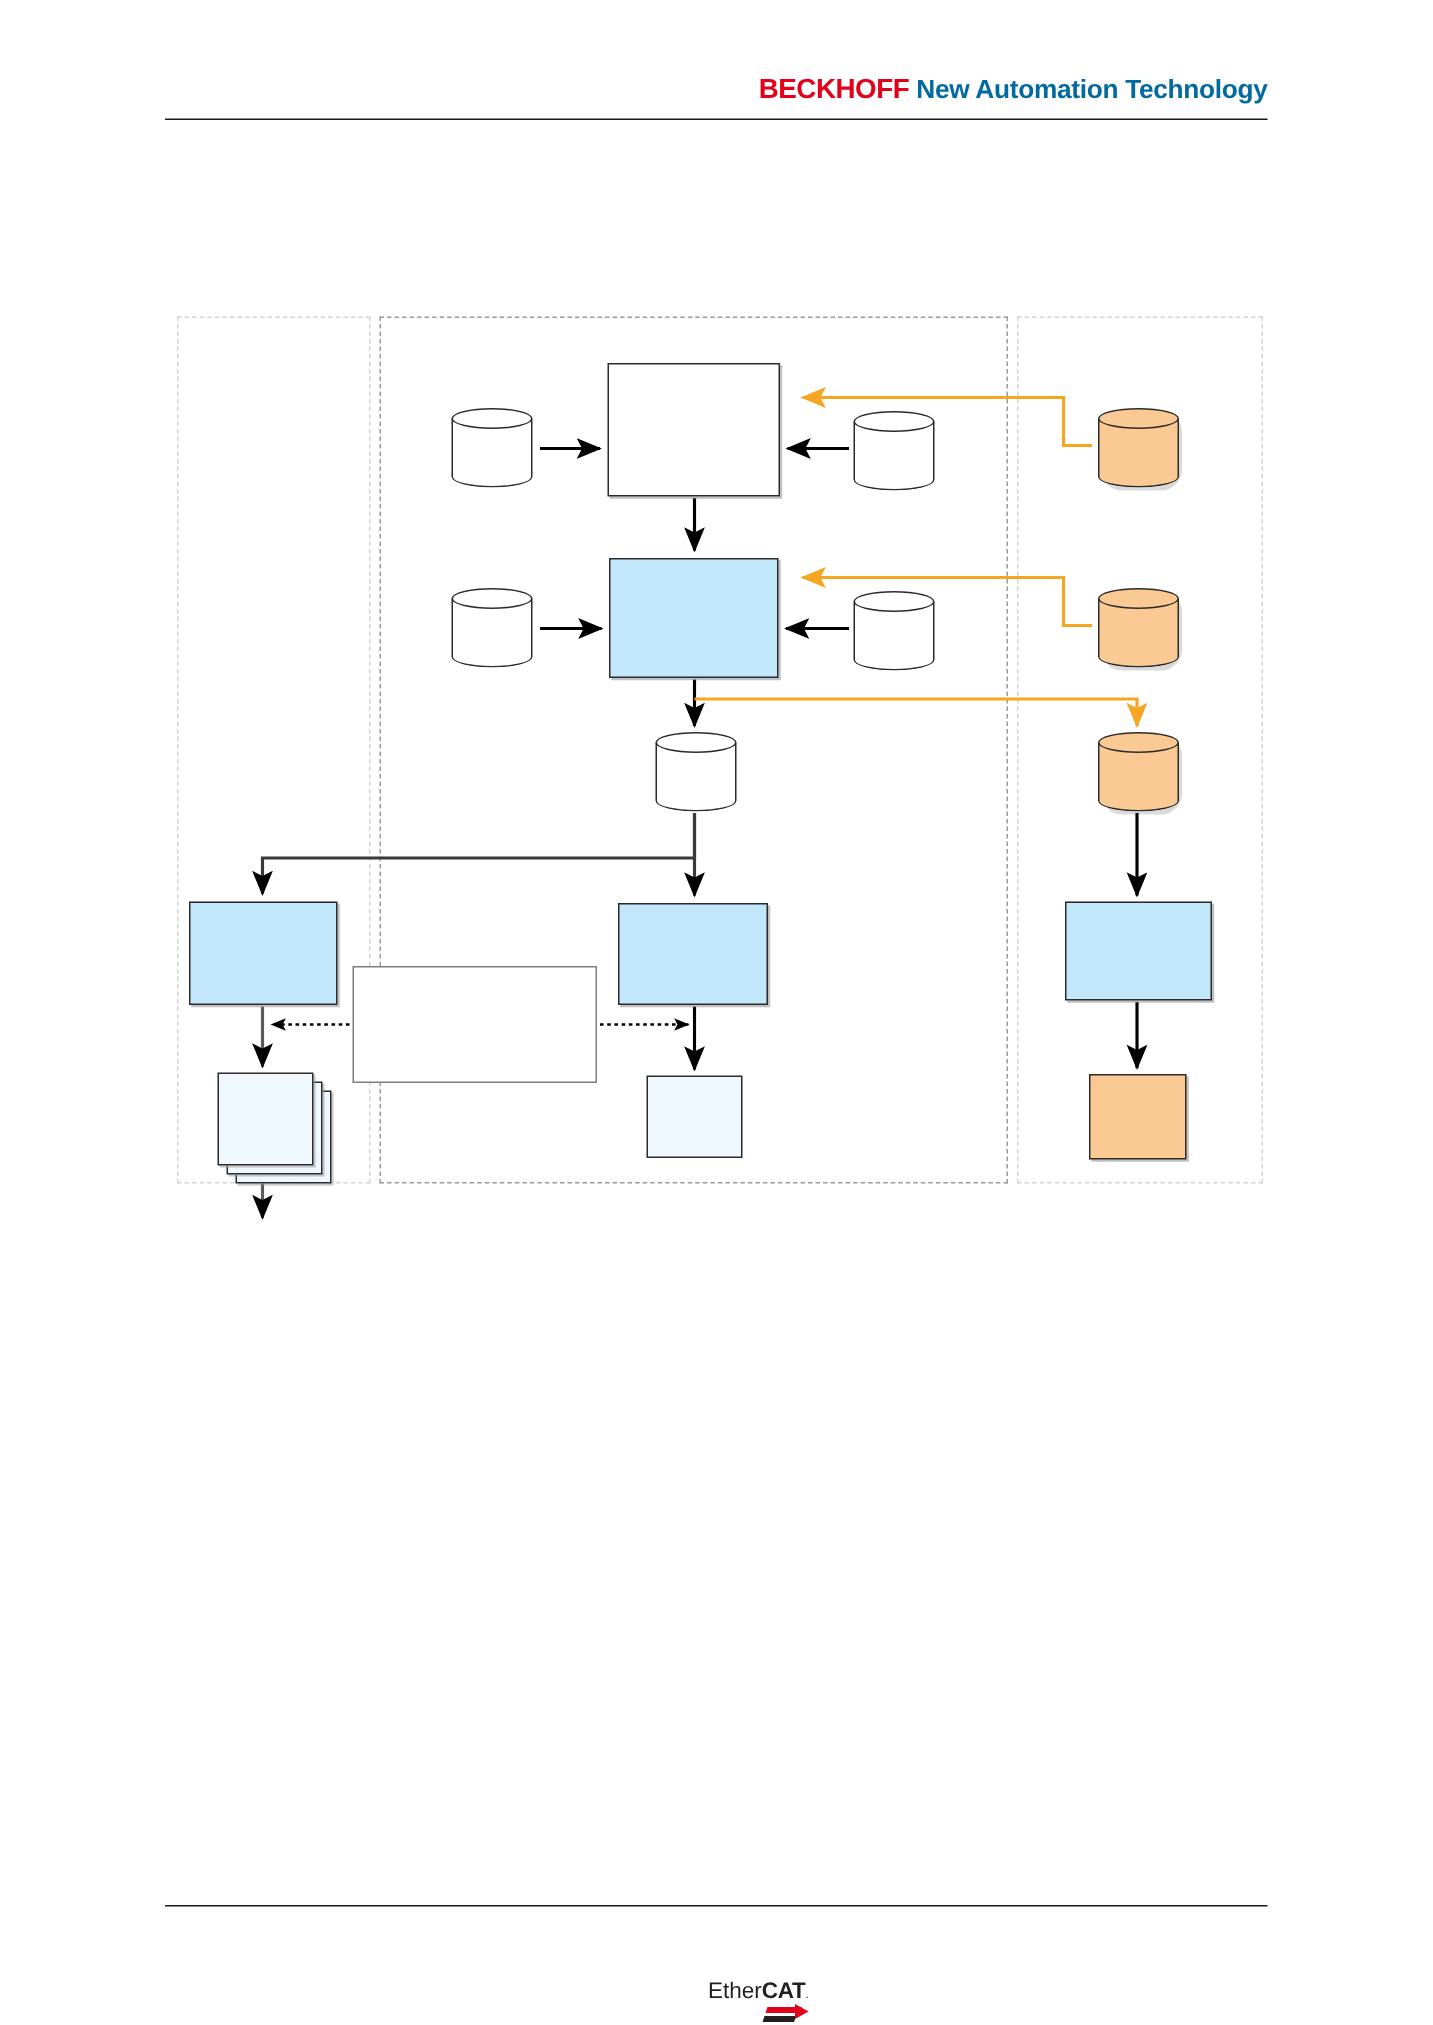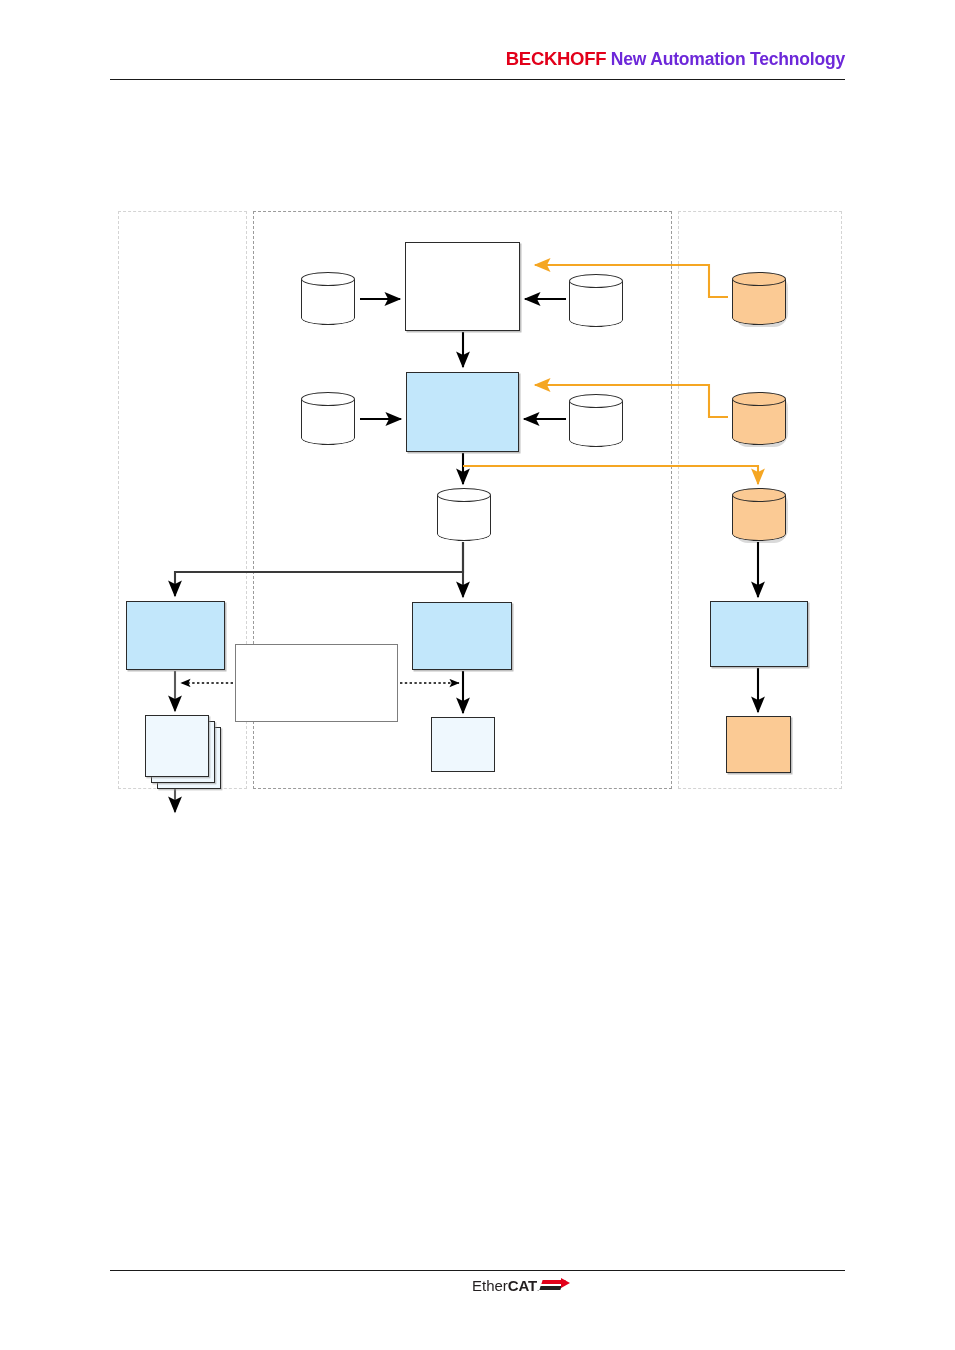--- a/index.html
+++ b/index.html
@@ -19,33 +19,33 @@
   }
   .brand{
     position:absolute;right:0;top:0;
     white-space:nowrap;
     font-size:17.5px;
     font-weight:bold;
     letter-spacing:-0.2px;
     line-height:22px;
   }
   .brand .b-red{color:#E2001A;font-size:18.5px;letter-spacing:-0.3px;}
-  .brand .b-blk{color:#6d28d9;}
+  .brand .b-blk{color:#0369a1;}
   .rule{
     position:absolute;left:110px;width:735px;height:0;
     border-top:1.1px solid #1a1a1a;
   }
   .rule-top{top:79px;}
   .rule-bot{top:1270px;}
 
   
   .footer-logo{
-    position:absolute;left:472px;top:1276px;
+    position:absolute;left:472px;top:1320px;
     height:22px;white-space:nowrap;
-    display:flex;align-items:center;
+    display:flex;align-items:flex-end;flex-direction:column;
   }
   .ec-text{font-size:15px;color:#231f20;line-height:15px;}
   .ec-text .ec-light{font-weight:normal;}
   .ec-text .ec-bold{font-weight:bold;letter-spacing:-0.2px;}
   .ec-text .ec-reg{font-size:8px;vertical-align:baseline;}
   .ec-mark{position:relative;width:30px;height:16px;margin-left:1px;}
   .ec-mark .bar-red{
     position:absolute;left:2px;top:1px;width:23px;height:4px;
     background:#E2001A;transform:skewX(-18deg);
   }

